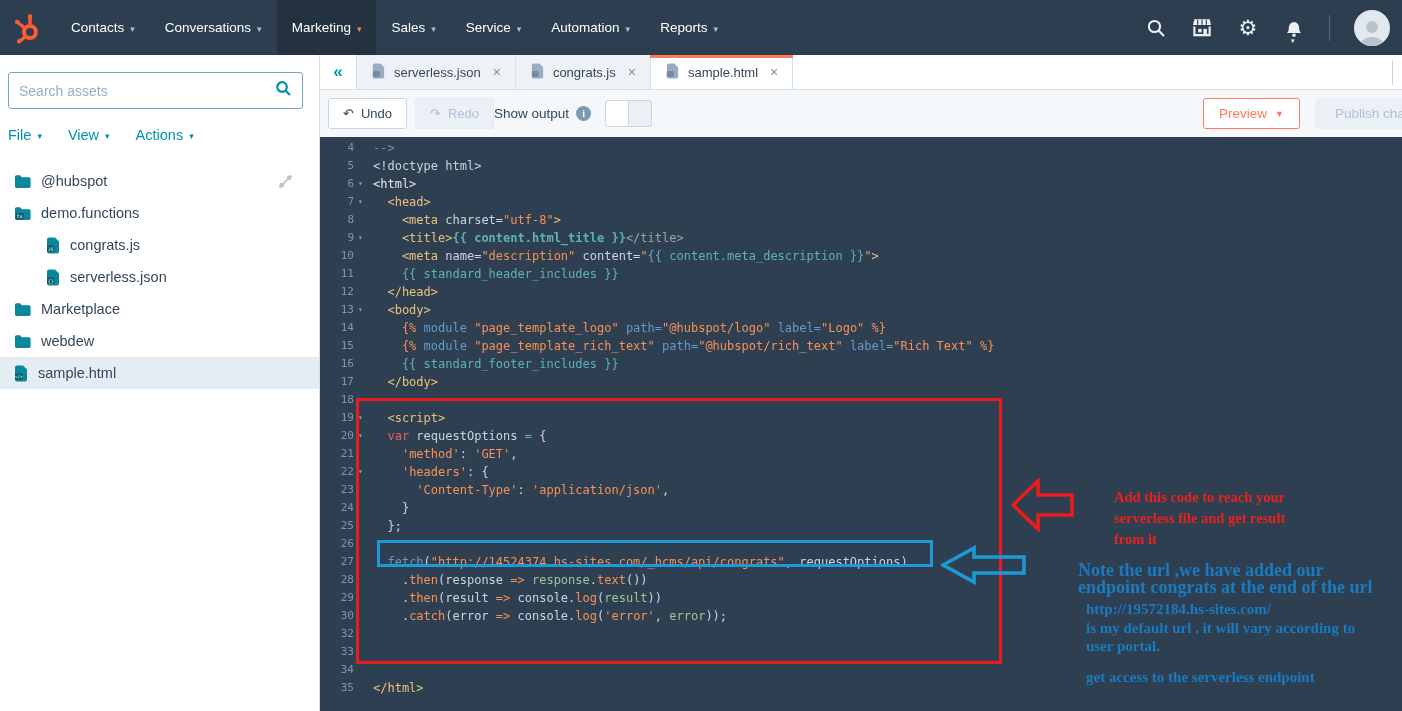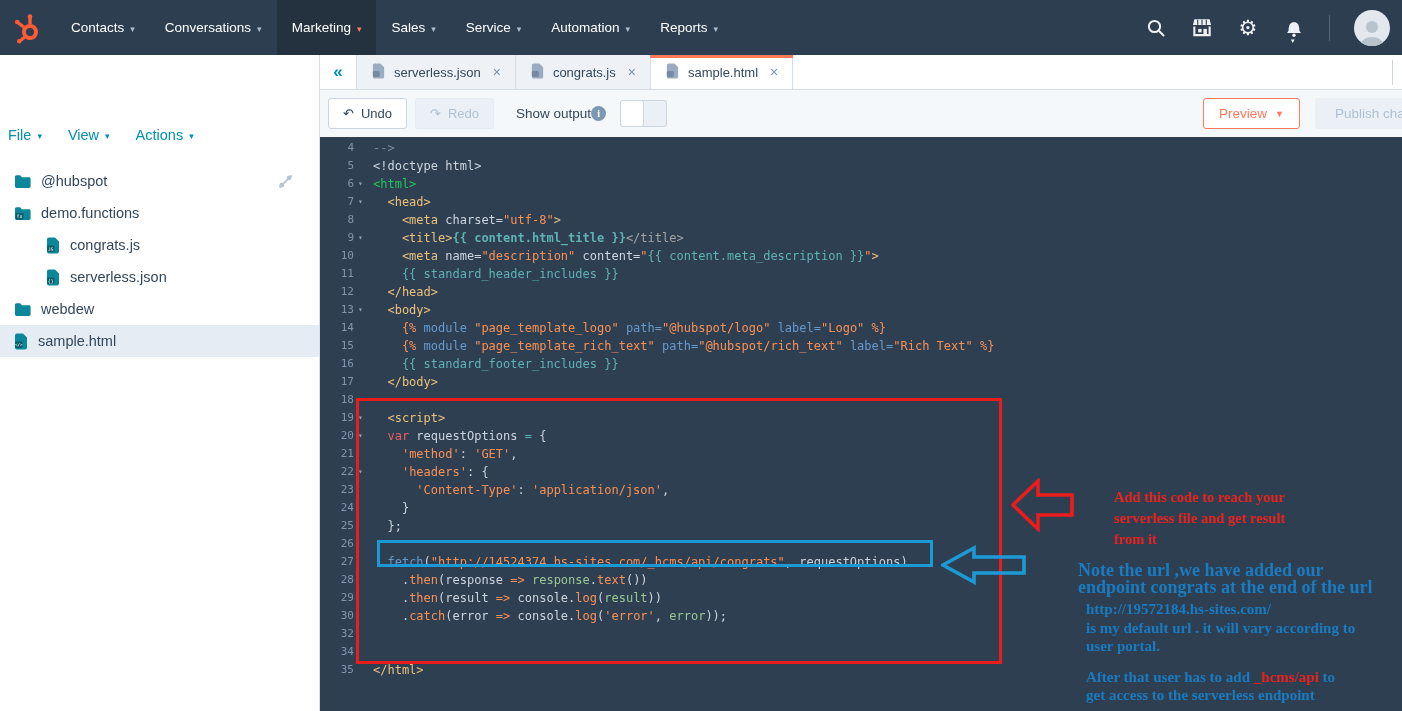--- a/index.html
+++ b/index.html
@@ -61,21 +61,21 @@
   .tab .close { color:#7c8fa4; font-size:14px; padding-left:4px; cursor:pointer; }
   .tab-divider { position:absolute; right:9px; top:5px; width:1px; height:25px; background:#cbd6e2; }
 
   
   .toolbar { position:absolute; left:0; top:35px; width:1082px; height:47px; background:#f5f8fa;
     display:flex; align-items:center; padding-left:8px; }
   .tbtn { display:flex; align-items:center; gap:7px; padding:7px 14px; border-radius:3px;
     font-size:13px; cursor:pointer; }
   .tbtn.undo { background:#fff; border:1px solid #cbd6e2; color:#33475b; }
   .tbtn.redo { background:#eaf0f6; border:1px solid #e3ebf3; color:#b0c1d4; margin-left:8px; }
-  .show-output { margin-left:22px; font-size:13.5px; color:#33475b; display:flex; align-items:flex-start; }
+  .show-output { font-size:13.5px; color:#33475b; display:flex; align-items:flex-start; gap:7px; }
   .info-icon { width:15px; height:15px; border-radius:50%; background:#7d98b3; color:#fff;
     font-size:10px; font-weight:bold; display:flex; align-items:center; justify-content:center;
     font-family:"Liberation Serif", serif; cursor:pointer; }
   .toggle { margin-left:14px; width:47px; height:27px; background:#eaf0f6; border:1px solid #cbd6e2;
     border-radius:3px; position:relative; cursor:pointer; }
   .toggle .knob { position:absolute; left:-1px; top:-1px; width:24px; height:27px; background:#fff;
     border:1px solid #cbd6e2; border-radius:3px; }
   .preview-btn { position:absolute; right:102px; top:8px; display:flex; align-items:center; gap:8px;
     padding:7px 15px; border:1px solid #ff7a59; border-radius:3px; background:#fff;
     color:#ff7a59; font-size:13.5px; cursor:pointer; }
@@ -181,20 +181,29 @@
     <div class="avatar">
       <svg width="30" height="28" viewBox="0 0 30 28">
           <circle cx="15" cy="9" r="6" fill="#b9c3ce"></circle>
           <path d="M2 30 a13 11 0 0 1 26 0 z" fill="#b9c3ce"></path>
         </svg>
     </div>
   </div>
 </div>
 
 <div class="sidebar">
+  <div class="search-box">
+    <input type="text" placeholder="Search assets" style="">
+    <span class="mag">
+      <svg width="17" height="17" viewBox="0 0 17 17">
+          <circle cx="7" cy="7" r="4.8" fill="none" stroke="#0091ae" stroke-width="2.2"></circle>
+          <line x1="10.6" y1="10.6" x2="15" y2="15" stroke="#0091ae" stroke-width="2.2"></line>
+        </svg>
+    </span>
+  </div>
   <div class="menus">
       <div class="menu-item">
         <span>File</span>
         <span class="caret">▾</span>
       </div>
       <div class="menu-item">
         <span>View</span>
         <span class="caret">▾</span>
       </div>
       <div class="menu-item">
@@ -240,20 +249,28 @@
       </div>
       <div class="trow" style="padding-left: 46px;">
         <span class="ticon">
           <svg width="14" height="17" viewBox="0 0 14 17">
             <path d="M1 2.6 A2 2 0 0 1 3 .6 h6 l4 4 v10 a2 2 0 0 1 -2 2 H3 a2 2 0 0 1 -2 -2 Z" fill="#0a8799"></path>
             <rect x="1" y="8.6" width="7.4" height="6.4" rx="1.4" fill="#075e6b"></rect>
             <text x="4.7" y="13.6" font-size="4.8" fill="#fff" text-anchor="middle" font-family="DejaVu Sans Mono, monospace">{}</text>
           </svg>
         </span>
         <span>serverless.json</span>
+      </div>
+      <div class="trow" style="padding-left: 14px;">
+        <span class="ticon">
+          <svg width="17" height="15" viewBox="0 0 17 15">
+            <path d="M1 3 C1 2 1.6 1.2 2.5 1.2 H6.2 l1.6 2 H15 c1 0 1.6.7 1.6 1.6 V12.3 c0 .9-.6 1.6-1.6 1.6 H2.5 C1.6 13.9 1 13.2 1 12.3 Z" fill="#0a8799"></path>
+          </svg>
+        </span>
+        <span>Marketplace</span>
       </div>
       <div class="trow" style="padding-left: 14px;">
         <span class="ticon">
           <svg width="17" height="15" viewBox="0 0 17 15">
             <path d="M1 3 C1 2 1.6 1.2 2.5 1.2 H6.2 l1.6 2 H15 c1 0 1.6.7 1.6 1.6 V12.3 c0 .9-.6 1.6-1.6 1.6 H2.5 C1.6 13.9 1 13.2 1 12.3 Z" fill="#0a8799"></path>
           </svg>
         </span>
         <span>webdew</span>
       </div>
       <div class="trow selected" style="padding-left: 14px;">
@@ -333,21 +350,21 @@
         <span class="ct"><span style="color: rgb(126, 138, 153);">--&gt;</span></span>
       </div>
       <div class="cl">
         <span class="ln">5</span>
         <span class="fold"></span>
         <span class="ct"><span style="color: rgb(204, 212, 222);">&lt;!doctype html&gt;</span></span>
       </div>
       <div class="cl">
         <span class="ln">6</span>
         <span class="fold">▾</span>
-        <span class="ct"><span style="color: #22c55e;">&lt;html&gt;</span></span>
+        <span class="ct"><span style="color: #e5e5e5;">&lt;html&gt;</span></span>
       </div>
       <div class="cl">
         <span class="ln">7</span>
         <span class="fold">▾</span>
         <span class="ct"><span style="color: rgb(234, 193, 124);">  &lt;head&gt;</span></span>
       </div>
       <div class="cl">
         <span class="ln">8</span>
         <span class="fold"></span>
         <span class="ct"><span style="color: rgb(234, 193, 124);">    &lt;meta</span><span style="color: rgb(204, 212, 222);"> charset=</span><span style="color: rgb(249, 145, 87);">"utf-8"</span><span style="color: rgb(234, 193, 124);">&gt;</span></span>
@@ -457,20 +474,25 @@
         <span class="fold"></span>
         <span class="ct"><span style="color: rgb(204, 212, 222);">    .</span><span style="color: rgb(249, 145, 87);">then</span><span style="color: rgb(204, 212, 222);">(result </span><span style="color: rgb(249, 145, 87);">=&gt;</span><span style="color: rgb(204, 212, 222);"> console.</span><span style="color: rgb(249, 145, 87);">log</span><span style="color: rgb(204, 212, 222);">(</span><span style="color: rgb(153, 199, 148);">result</span><span style="color: rgb(204, 212, 222);">))</span></span>
       </div>
       <div class="cl">
         <span class="ln">30</span>
         <span class="fold"></span>
         <span class="ct"><span style="color: rgb(204, 212, 222);">    .</span><span style="color: rgb(249, 145, 87);">catch</span><span style="color: rgb(204, 212, 222);">(error </span><span style="color: rgb(249, 145, 87);">=&gt;</span><span style="color: rgb(204, 212, 222);"> console.</span><span style="color: rgb(249, 145, 87);">log</span><span style="color: rgb(204, 212, 222);">(</span><span style="color: rgb(249, 145, 87);">'error'</span><span style="color: rgb(204, 212, 222);">, </span><span style="color: rgb(153, 199, 148);">error</span><span style="color: rgb(204, 212, 222);">));</span></span>
       </div>
       <div class="cl">
         <span class="ln">32</span>
+        <span class="fold"></span>
+        <span class="ct"></span>
+      </div>
+      <div class="cl">
+        <span class="ln">33</span>
         <span class="fold"></span>
         <span class="ct"></span>
       </div>
       <div class="cl">
         <span class="ln">34</span>
         <span class="fold"></span>
         <span class="ct"></span>
       </div>
       <div class="cl">
         <span class="ln">35</span>
@@ -498,15 +520,14 @@
 <div class="overlay note blue-note-1 abs">
     <div>Note the url ,we have added our</div>
     <div>endpoint congrats at the end of the url</div>
   </div>
 <div class="overlay note blue-note-2 abs">
     <div>http://19572184.hs-sites.com/</div>
     <div>is my default url . it will vary according to</div>
     <div>user portal.</div>
   </div>
 <div class="overlay note blue-note-3 abs">
-    <div><span>After that user has to add  </span><span class="hl-red">_hcms/api</span><span>  to</span></div>
     <div>get access to the serverless endpoint</div>
   </div>
 
 </body></html>

